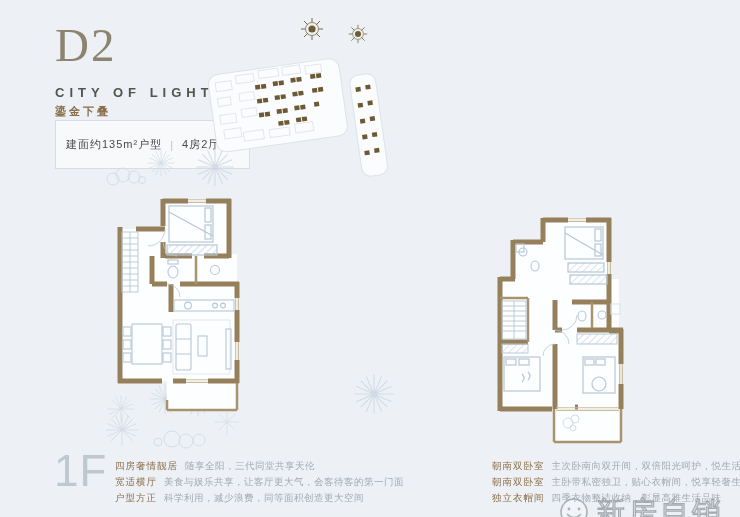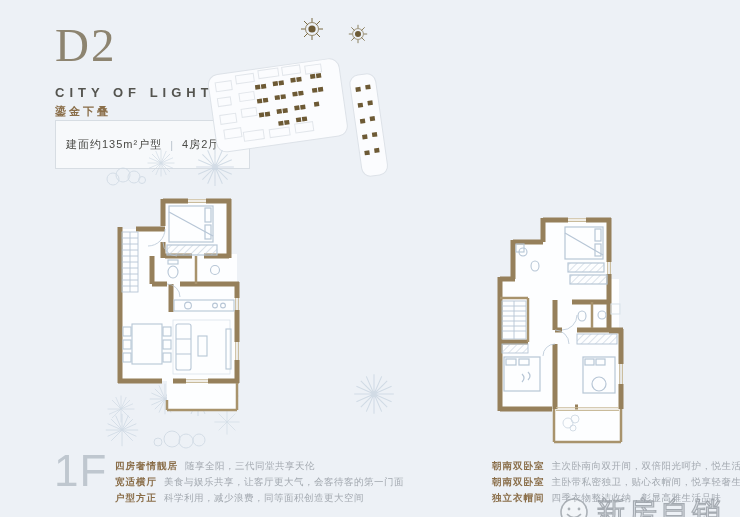--- a/index.html
+++ b/index.html
@@ -25,21 +25,21 @@
   
   .plan{position:absolute;}
 
   
   .tree{position:absolute;opacity:.85;}
 
   
   .floor-label{position:absolute;font-size:44px;color:#bfc7cf;letter-spacing:1px;
                font-family:"Liberation Sans", sans-serif;}
   .features{position:absolute;font-size:9.5px;line-height:16px;white-space:nowrap;}
-  .feat-title{font-weight:bold;color:#8a6e49;margin-right:7px;letter-spacing:1px;}
+  .feat-title{font-weight:normal;color:#8a6e49;margin-right:7px;letter-spacing:1px;}
   .feat-desc{color:#a3a9b0;letter-spacing:.5px;}
 
   
   .watermark{position:absolute;left:556px;top:464px;display:flex;align-items:center;opacity:.85;margin-top:29px;}
   .wm-text{font-size:29px;letter-spacing:3px;color:rgba(148,154,160,.28);
            -webkit-text-stroke:1.1px #989ea5;margin-left:4px;}
 </style>
 </head>
 <body>
 

